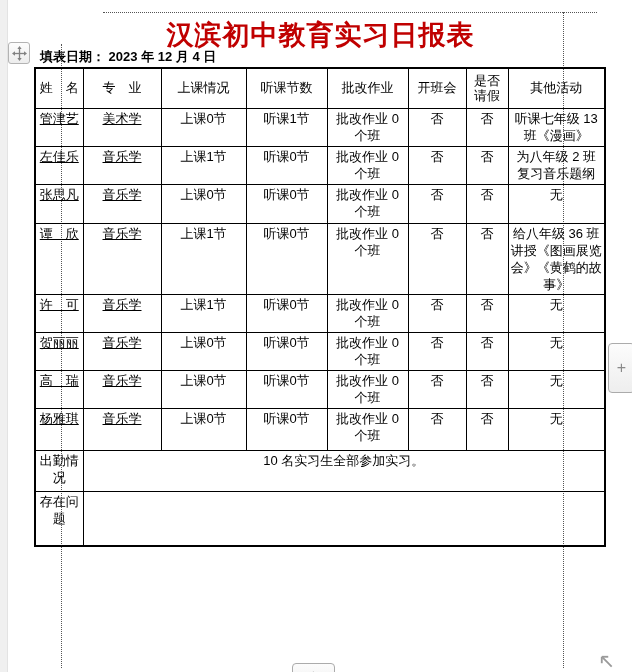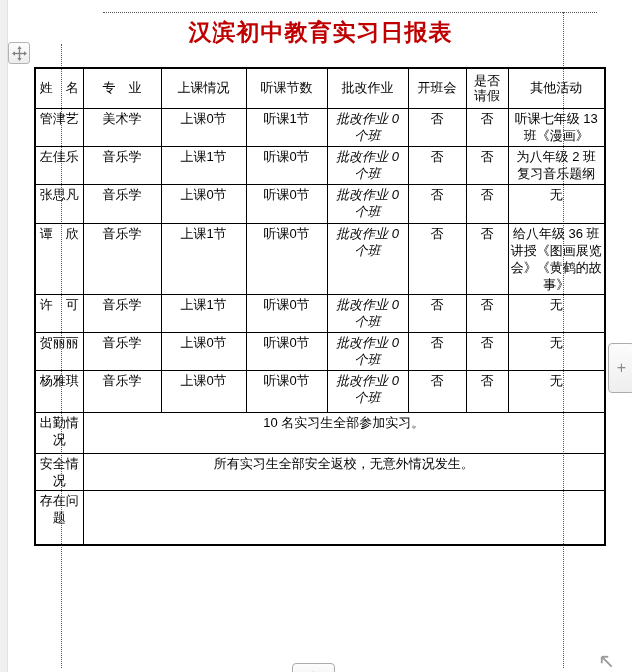--- a/index.html
+++ b/index.html
@@ -13,37 +13,37 @@
   .guide-h{border-top:1px dotted #555;height:0;}
   .guide-v{border-left:1px dotted #555;width:0;}
   
   .move-handle{
     position:absolute;left:8px;top:42px;width:22px;height:22px;box-sizing:border-box;
     border:1px solid #b3b3b3;border-radius:3px;background:linear-gradient(#fdfdfd,#ededed);
     display:flex;align-items:center;justify-content:center;z-index:5;
   }
   .doc-title{
     position:absolute;left:35px;top:17px;width:571px;text-align:center;
-    font-size:23px;font-weight:bold;letter-spacing:1px;z-index:2;
+    font-size:27px;font-weight:bold;letter-spacing:1px;z-index:2;
   }
   .date-line{position:absolute;left:40px;top:48px;font-size:13px;font-weight:bold;z-index:2;}
   
   table.report{
     position:absolute;left:34px;top:67px;border-collapse:collapse;table-layout:fixed;
     border:2px solid #000;z-index:2;background:transparent;
   }
   table.report th,table.report td{
     border:1px solid #000;padding:1px 2px;box-sizing:border-box;
     font-size:13px;font-weight:normal;text-align:center;vertical-align:top;
     overflow:hidden;line-height:17px;
   }
   table.report th{vertical-align:middle;line-height:16px;}
-  td.v-mid{vertical-align:middle;}
+  td.v-mid{vertical-align:middle;text-decoration:underline;}
   td.name{text-align:left;padding-left:4px;}
-  td.hw{font-size:12px;line-height:16px;font-style:italic;}
+  td.hw{font-size:12px;line-height:16px;}
   td.act{font-size:12px;line-height:17px;padding:1px 1px;}
   td.sum-label{vertical-align:middle;line-height:16px;}
   td.sum-content{text-align:left;vertical-align:middle;padding:2px 5px;}
   
   .plus-btn{
     position:absolute;box-sizing:border-box;border:1px solid #ababab;border-radius:4px;
     background:linear-gradient(#fcfcfc,#eeeeee);color:#8a8a8a;
     display:flex;align-items:center;justify-content:center;
     font-size:16px;line-height:1;z-index:5;
   }
@@ -71,20 +71,21 @@
           <polygon points="8,0 5.7,3.2 10.3,3.2" stroke="none"></polygon>
           <polygon points="8,16 5.7,12.8 10.3,12.8" stroke="none"></polygon>
           <polygon points="0,8 3.2,5.7 3.2,10.3" stroke="none"></polygon>
           <polygon points="16,8 12.8,5.7 12.8,10.3" stroke="none"></polygon>
         </g>
       </svg>
     </span>
   </div>
 
   <div class="doc-title" style="color:#c00000;">汉滨初中教育实习日报表</div>
+  <div class="date-line">填表日期：  2023 年 12 月 4 日</div>
 
   <table class="report">
     <colgroup>
       <col style="width:48px">
         <col style="width:78px">
         <col style="width:85px">
         <col style="width:81px">
       <col style="width:81px">
         <col style="width:58px">
         <col style="width:42px">
@@ -163,39 +164,45 @@
         <td class="name v-mid">贺丽丽</td>
         <td class="v-mid">音乐学</td>
         <td>上课0节</td>
         <td>听课0节</td>
         <td class="hw">批改作业 0 个班</td>
         <td>否</td>
         <td>否</td>
         <td class="act">无</td>
       </tr>
 
+      <tr style="height:38px">
+        <td class="name v-mid">高　瑞</td>
+        <td class="v-mid">音乐学</td>
+        <td>上课0节</td>
+        <td>听课0节</td>
+        <td class="hw">批改作业 0 个班</td>
+        <td>否</td>
+        <td>否</td>
+        <td class="act">无</td>
+      </tr>
 
       <tr style="height:42px">
         <td class="name v-mid">杨雅琪</td>
         <td class="v-mid">音乐学</td>
         <td>上课0节</td>
         <td>听课0节</td>
         <td class="hw">批改作业 0 个班</td>
         <td>否</td>
         <td>否</td>
         <td class="act">无</td>
       </tr>
 
       <tr style="height:41px">
         <td class="sum-label">出勤情况</td>
         <td class="sum-content" colspan="7">10 名实习生全部参加实习。</td>
-      </tr>
-      <tr style="height:35px">
-        <td class="sum-label">安全情况</td>
-        <td class="sum-content" colspan="7">所有实习生全部安全返校，无意外情况发生。</td>
       </tr>
       <tr style="height:55px">
         <td class="sum-label">存在问题</td>
         <td class="sum-content" colspan="7"></td>
       </tr>
     </tbody>
   </table>
 
   <div class="plus-btn add-col-btn">
     <span>+</span>

